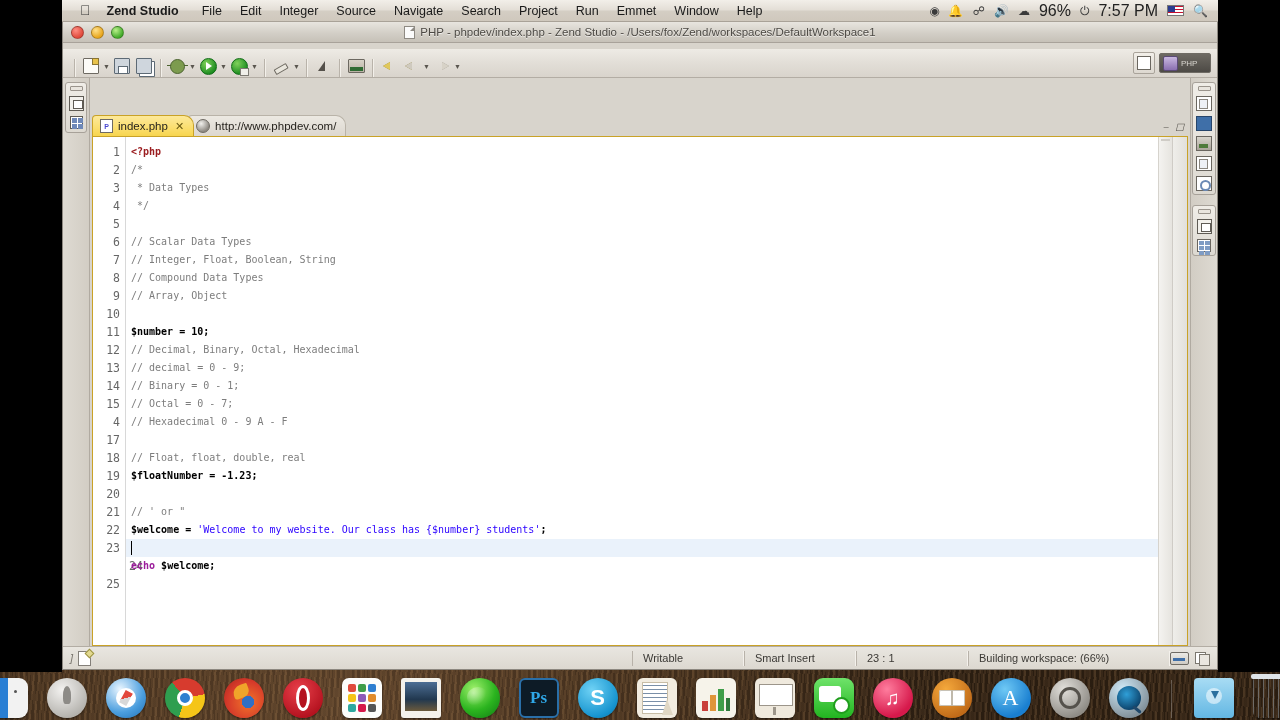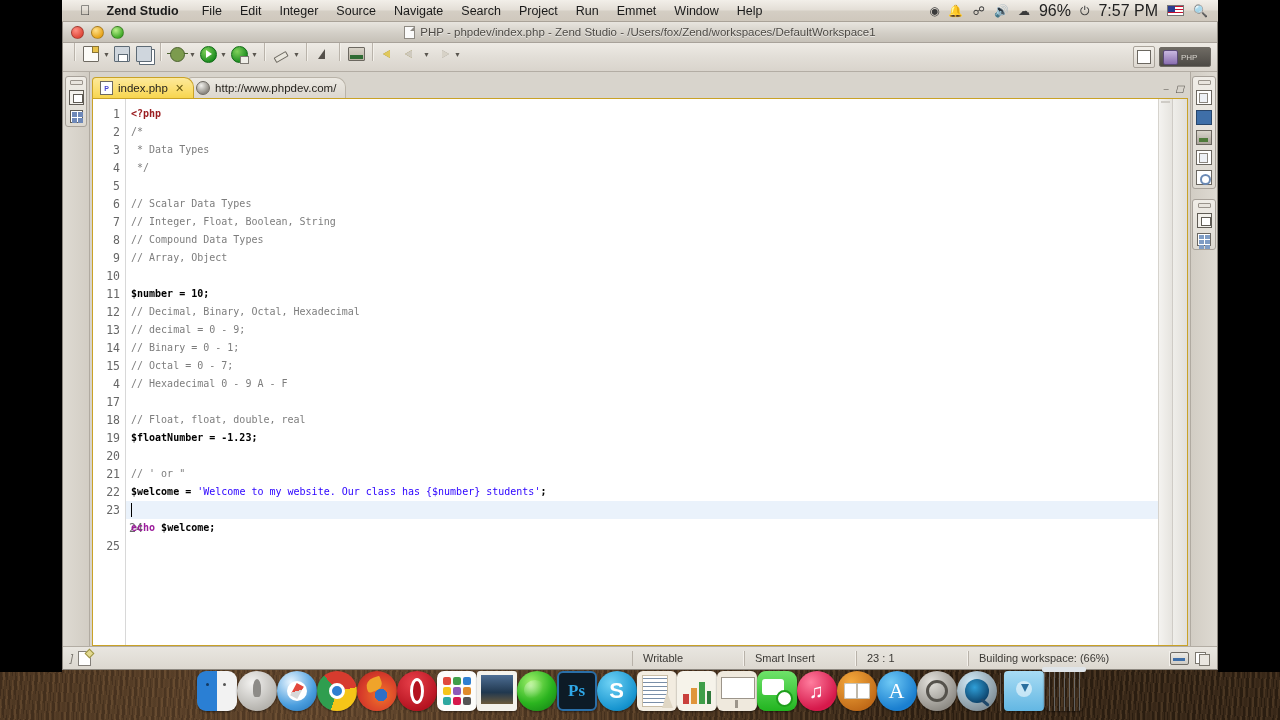--- a/index.html
+++ b/index.html
@@ -82,21 +82,21 @@
     width:9px;height:11px;background:#fbfbfb;border:1px solid #8e8a83;
     position:relative;display:inline-block;
   }
   .title-doc:after{content:"";position:absolute;right:0;top:0;border-width:0 0 4px 4px;border-style:solid;border-color:transparent transparent #8e8a83 transparent;}
 
   
   .toolbar{
     height:28px;flex:0 0 28px;
     background:linear-gradient(180deg,#eeebe5 0%,#e2ded7 50%,#d9d4cc 100%);
     border-bottom:1px solid #b3ada4;
-    display:flex;align-items:flex-start;padding-left:6px;gap:0;position:relative;
+    display:flex;align-items:flex-end;padding-left:6px;gap:0;position:relative;margin-top:6px;
   }
   .tb-sep{width:1px;height:18px;background:#b9b3aa;margin:0 5px;box-shadow:1px 0 0 #f3f0ea;}
   .tb-btn{
     width:22px;height:22px;display:flex;align-items:center;justify-content:center;
     font-size:12px;color:#4a4640;position:relative;
   }
   .tb-arrow{width:9px;height:22px;display:flex;align-items:center;justify-content:center;color:#5a564f;font-size:7px;}
   .ico-new{width:14px;height:14px;border:1.4px solid #6e6a62;background:#fcfbf7;border-radius:1px;position:relative;}
   .ico-new:after{content:"";position:absolute;right:-1px;top:-1px;width:5px;height:5px;background:#e8c24a;border:1px solid #8a7433;}
   .ico-save{width:14px;height:14px;background:#cfd6dd;border:1.4px solid #5d6a75;border-radius:1px;position:relative;}
@@ -146,20 +146,21 @@
   .vico-restore{border:1.3px solid #5f5b54;background:#f3f1ec;}
   .vico-restore:after{content:"";position:absolute;left:3px;top:3px;width:8px;height:7px;border:1.3px solid #5f5b54;background:#fff;}
   .vico-outline{border:1.3px solid #5f5b54;background:#fff;display:grid;grid-template-columns:5px 5px;grid-template-rows:5px 5px;gap:1px;padding:1px;box-sizing:border-box;}
   .vico-outline i{background:#6e88b8;display:block;}
 
   
   .editorwrap{flex:1 1 auto;min-width:0;display:flex;flex-direction:column;padding:4px 2px 0 2px;}
   .tabstrip{
     height:22px;flex:0 0 22px;display:flex;align-items:flex-end;position:relative;
     border-bottom:1px solid #c9a227;
+    margin-top:32px;
   }
   .tab{
     height:21px;display:flex;align-items:center;gap:5px;padding:0 9px 0 7px;
     font-size:11.5px;color:#26231e;box-sizing:border-box;
     border:1px solid #b9b3a8;border-bottom:none;
     border-radius:4px 10px 0 0;
     background:linear-gradient(180deg,#ece9e2,#dcd7cf);
     position:relative;
   }
   .tab.active{
@@ -249,22 +250,22 @@
   .sb-right{display:flex;align-items:center;gap:6px;padding-right:8px;}
   .sb-ico-kb{width:17px;height:11px;border:1px solid #6f6b64;border-radius:2px;background:linear-gradient(180deg,#eceae5,#cfcbc4);position:relative;}
   .sb-ico-kb:after{content:"";position:absolute;left:2px;top:5px;width:12px;height:3px;background:#3f6fa8;}
   .sb-ico-pages{width:14px;height:12px;position:relative;}
   .sb-ico-pages:before{content:"";position:absolute;left:0;top:0;width:9px;height:10px;background:#fff;border:1px solid #7b776f;}
   .sb-ico-pages:after{content:"";position:absolute;left:4px;top:2px;width:9px;height:10px;background:#e9e6e0;border:1px solid #7b776f;}
 
   
   .dock{
     position:absolute;left:178px;bottom:0;width:924px;height:48px;
-    display:flex;align-items:flex-end;justify-content:center;gap:0;
-    padding-bottom:9px;box-sizing:border-box;
+    display:flex;align-items:flex-end;justify-content:center;gap:19px;
+    padding-bottom:2px;box-sizing:border-box;
   }
   .dock-icon{
     width:40px;height:40px;border-radius:9px;position:relative;flex:0 0 40px;
     box-shadow:0 1px 2px rgba(0,0,0,.45);
   }
   .dock-sep{width:1px;height:38px;background:rgba(255,255,255,.25);margin:0 3px;flex:0 0 1px;box-shadow:none;border-radius:0;}
   .d-finder{background:linear-gradient(90deg,#2a7fd4 0 50%,#f2f2f2 50% 100%);}
   .d-finder:before{content:"";position:absolute;left:9px;top:12px;width:3px;height:3px;border-radius:50%;background:#123a63;}
   .d-finder:after{content:"";position:absolute;right:11px;top:12px;width:3px;height:3px;border-radius:50%;background:#555;}
   .d-launch{border-radius:50%;background:radial-gradient(circle at 38% 30%,#f3f2f0,#b4b2ad 75%);}

